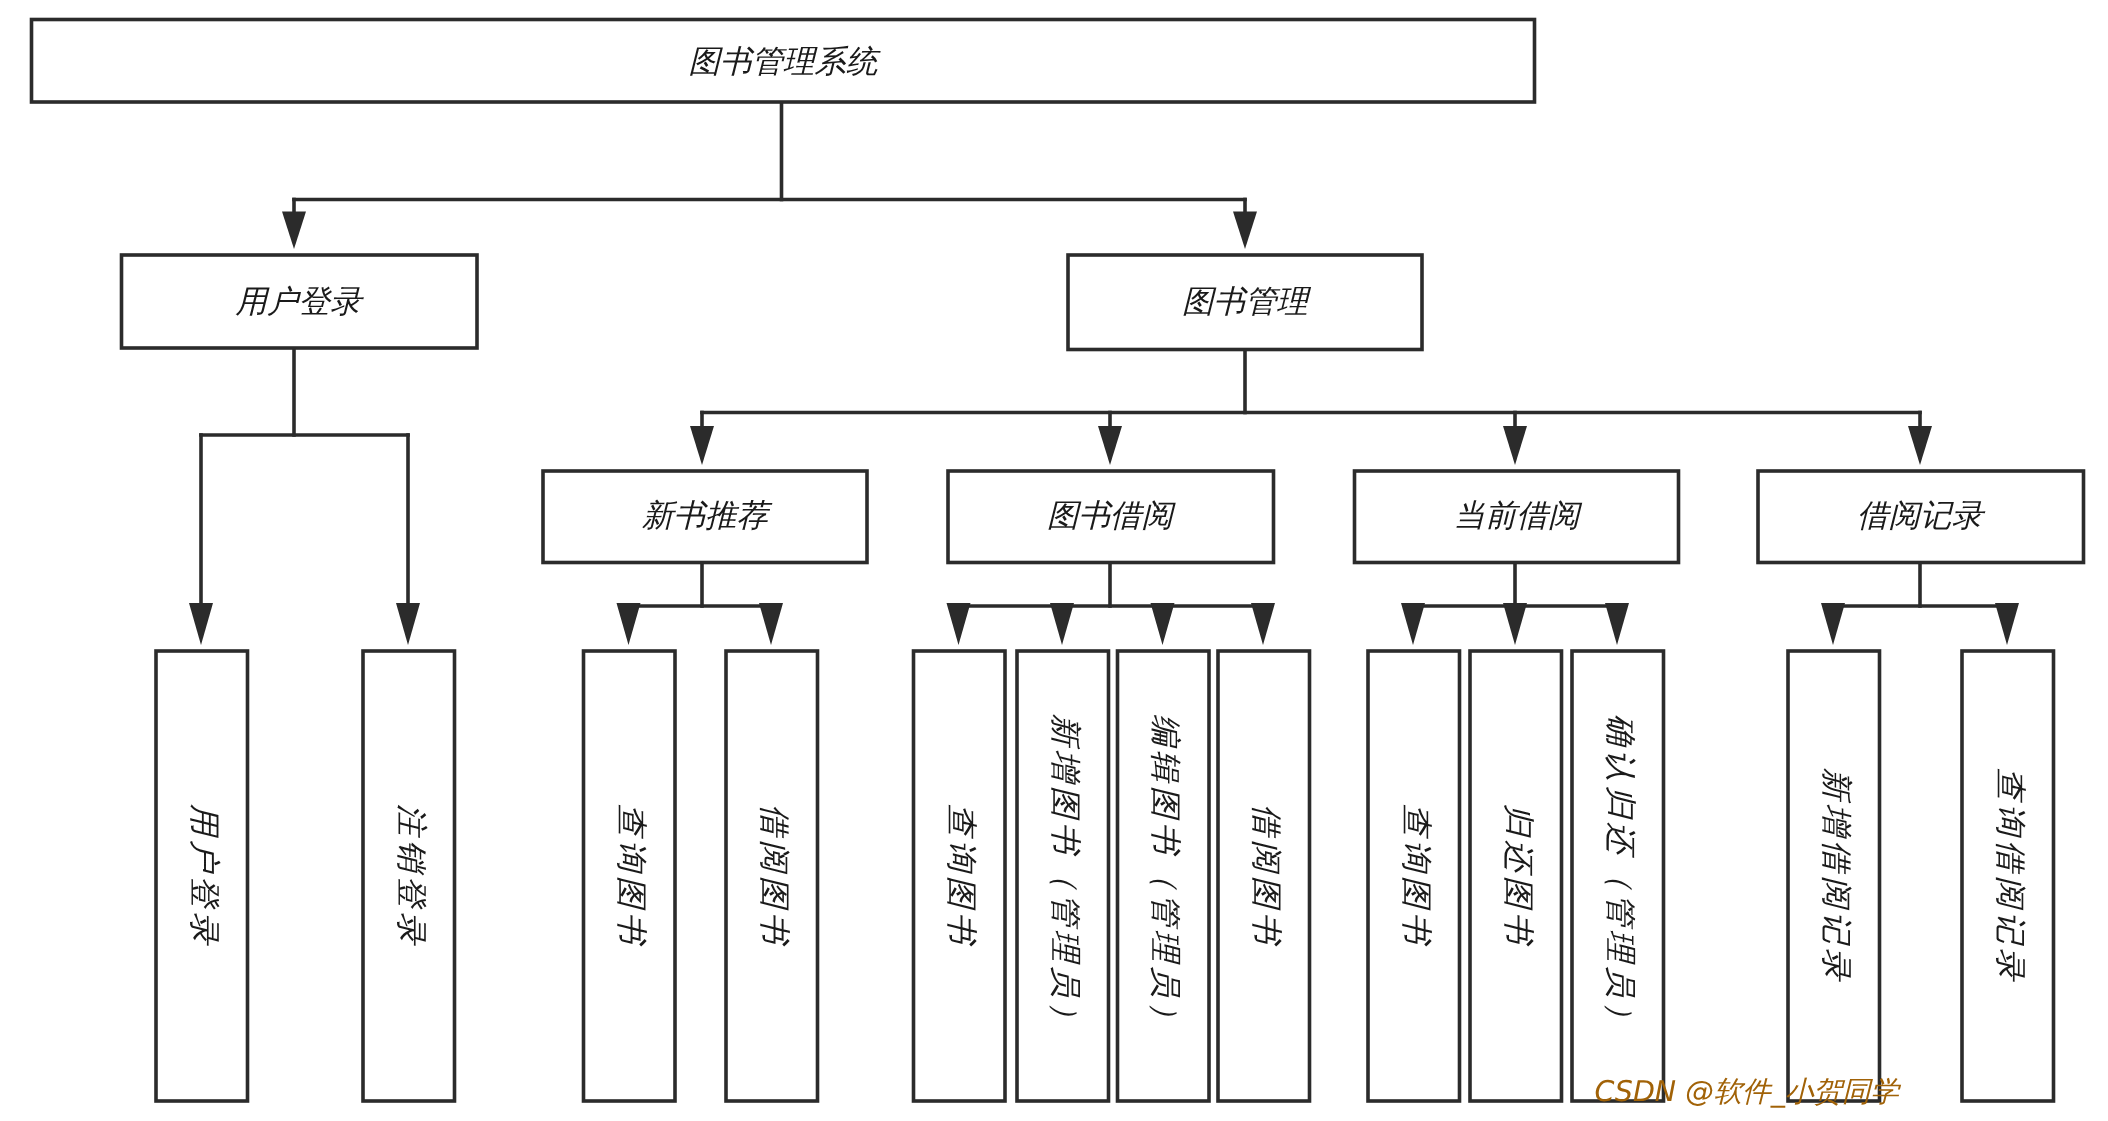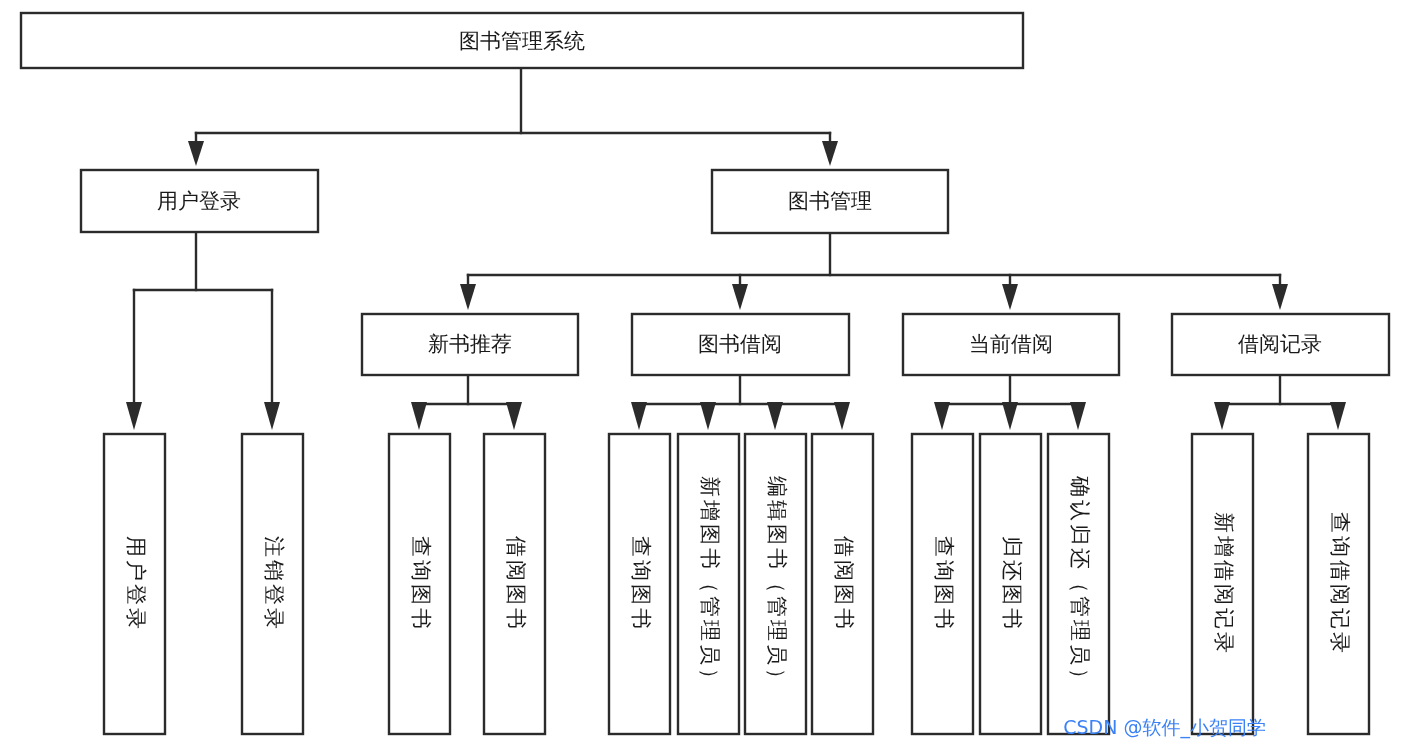--- a/index.html
+++ b/index.html
@@ -11,20 +11,21 @@
     width: 1405px;
     height: 747px;
     font-family: "DejaVu Sans", "Liberation Sans", sans-serif;
     overflow: hidden;
   }
   #diagram-root {
     position: relative;
     width: 1274px;
     height: 747px;
     background: #ffffff;
+    font-style: italic;
   }
   svg#diagram-svg {
     position: absolute;
     left: 0;
     top: 0;
     width: 1405px;
     height: 747px;
     display: block;
   }
   .node-box {
@@ -56,21 +57,21 @@
     text-anchor: middle;
     dominant-baseline: middle;
     letter-spacing: 3px;
   }
   .watermark {
     position: absolute;
     right: 8px;
     bottom: 6px;
     font-family: "DejaVu Sans", "Liberation Sans", sans-serif;
     font-size: 19px;
-    color: #3b82f6;
+    color: #a16207;
     white-space: nowrap;
     pointer-events: none;
   }
 </style>
 </head>
 <body>
 
 <div id="diagram-root">
 
   <svg id="diagram-svg" viewBox="0 0 1405 747">

